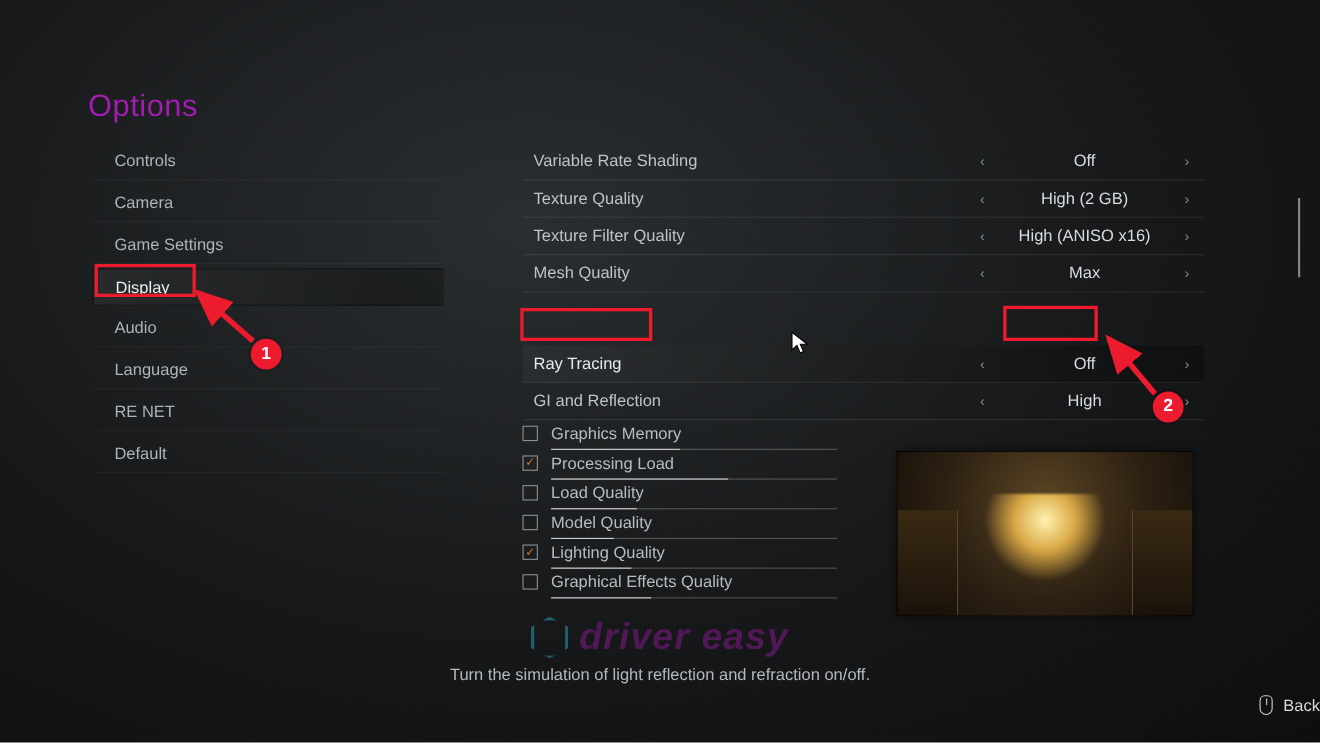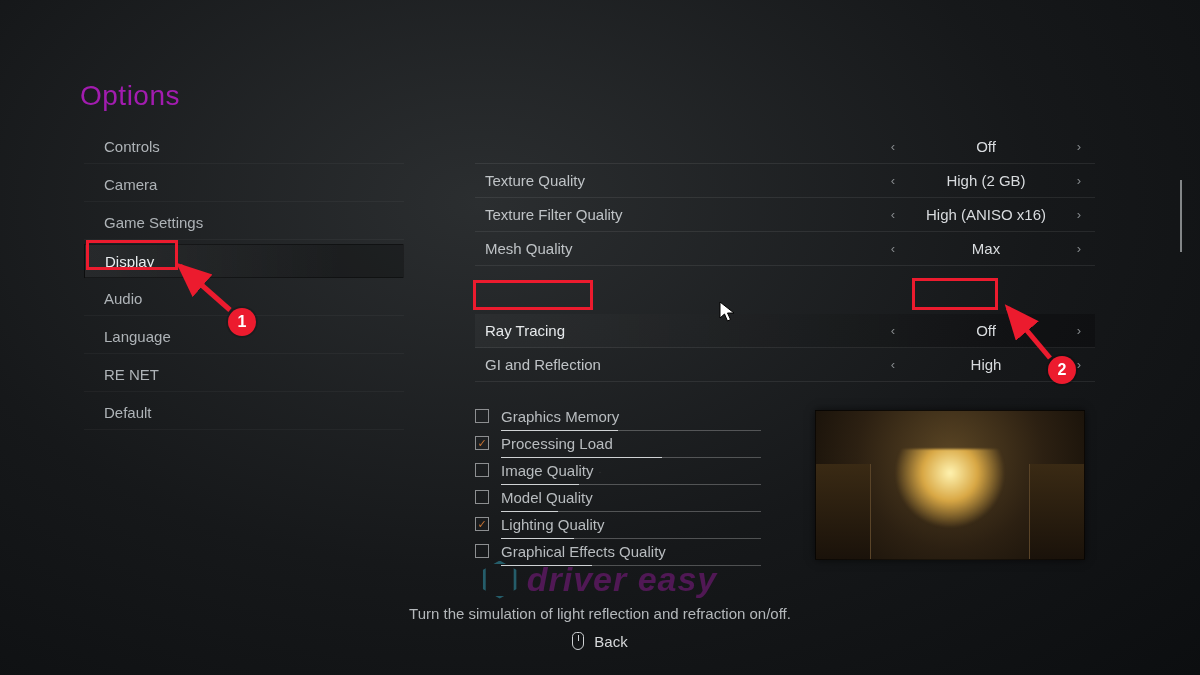--- a/index.html
+++ b/index.html
@@ -45,21 +45,21 @@
   .opt-row.highlight {
     background: linear-gradient(90deg, rgba(255,255,255,.03), rgba(0,0,0,.25) 90%);
     color: #e6e9eb;
     margin-top: 48px;
   }
   .opt-label { flex: 0 0 250px; font-size: 15px; }
   .opt-spacer { flex: 1 1 auto; }
   .caret { width: 16px; text-align: center; color: #868a8d; font-size: 13px; user-select: none; }
   .opt-value { width: 170px; text-align: center; font-size: 15px; color: #d8dbde; }
   .toggles {
-    margin-top: 22px; width: 310px; display: flex; flex-direction: column; gap: 3px;
+    width: 310px; display: flex; flex-direction: column; gap: 3px;
   }
   .tog-row { display: flex; align-items: center; gap: 12px; height: 24px; position: relative; }
   .chk {
     width: 14px; height: 14px; border: 1px solid #8d8f91; display: inline-flex;
     align-items: center; justify-content: center; font-size: 11px; line-height: 1;
     color: #c77433;
   }
   .tog-label { font-size: 15px; color: #b8bcbf; }
   .tog-bar {
     position: absolute; left: 26px; bottom: -3px; width: 260px; height: 1px;
@@ -85,21 +85,21 @@
     background: linear-gradient(180deg, #3a2a14, #1a120a);
   }
   .preview .side.l { left:0; border-right:1px solid #5a4428; }
   .preview .side.r { right:0; border-left:1px solid #5a4428; }
   .helper {
     position: absolute; left: 0; right: 0; top: 605px; text-align: center;
     color: #b4b8bb; font-size: 15px;
   }
   .back-row {
     position: absolute; left: 0; right: 0; top: 632px; text-align: center;
-    color: #d6d8da; font-size: 15px; display: flex; gap: 10px; justify-content: center; align-items: center;
+    color: #d6d8da; font-size: 15px; display: flex; gap: 10px; justify-content: flex-end; align-items: center;
   }
   .mouse-ico {
     width: 12px; height: 18px; border: 1.5px solid #cfd2d4; border-radius: 7px 7px 9px 9px;
     position: relative; display: inline-block;
   }
   .mouse-ico::before { content:""; position:absolute; left:50%; top:2px; width:1px; height:6px; background:#cfd2d4; }
   .watermark {
     position: absolute; left: 50%; top: 560px; transform: translateX(-50%);
     color: #701a75; font-size: 34px; letter-spacing: 1px; opacity: .65;
     font-weight: 700; display:flex; align-items:center; gap:10px; font-style: italic;
@@ -155,20 +155,21 @@
     <div class="sidebar-item">
       <span>RE NET</span>
     </div>
     <div class="sidebar-item">
       <span>Default</span>
     </div>
   </nav>
 
 <section class="main" id="main">
     <div class="opt-row">
+      <span class="opt-label">Variable Rate Shading</span>
       <span class="opt-spacer"></span>
       <span class="caret">‹</span>
       <span class="opt-value">Off</span>
       <span class="caret">›</span>
     </div>
     <div class="opt-row">
       <span class="opt-label">Texture Quality</span>
       <span class="opt-spacer"></span>
       <span class="caret">‹</span>
       <span class="opt-value">High (2 GB)</span>
@@ -212,21 +213,21 @@
       </div>
       <div class="tog-row">
         <span class="chk">✓</span>
         <span class="tog-label">Processing Load</span>
         <div class="tog-bar">
           <div class="fill" style="width: 62%;"></div>
         </div>
       </div>
       <div class="tog-row">
         <span class="chk"></span>
-        <span class="tog-label">Image Quality</span>
+        <span class="tog-label">Load Quality</span>
         <div class="tog-bar">
           <div class="fill" style="width: 30%;"></div>
         </div>
       </div>
       <div class="tog-row">
         <span class="chk"></span>
         <span class="tog-label">Model Quality</span>
         <div class="tog-bar">
           <div class="fill" style="width: 22%;"></div>
         </div>

